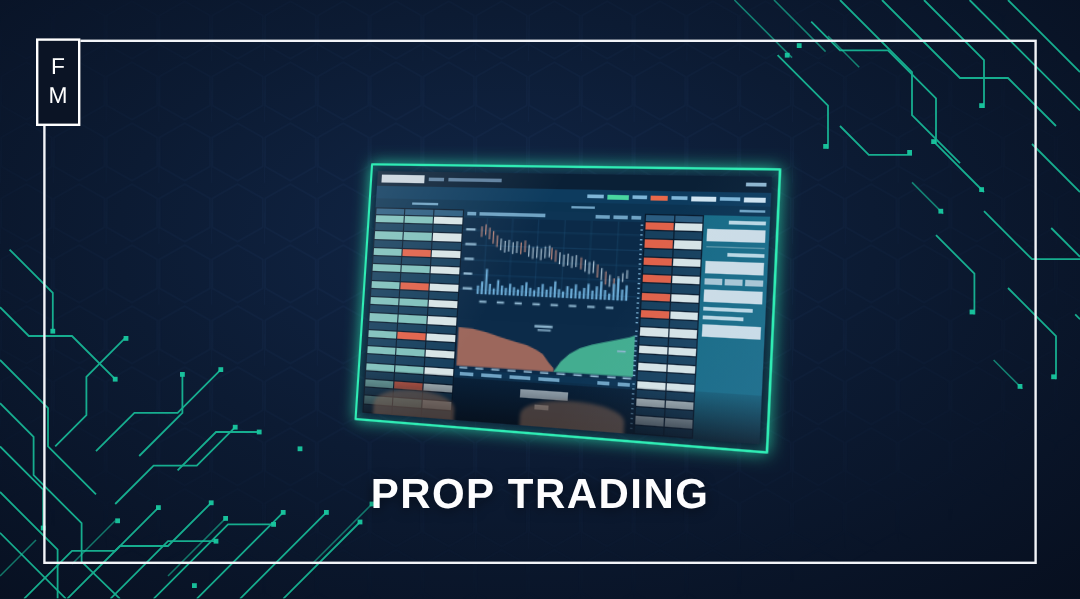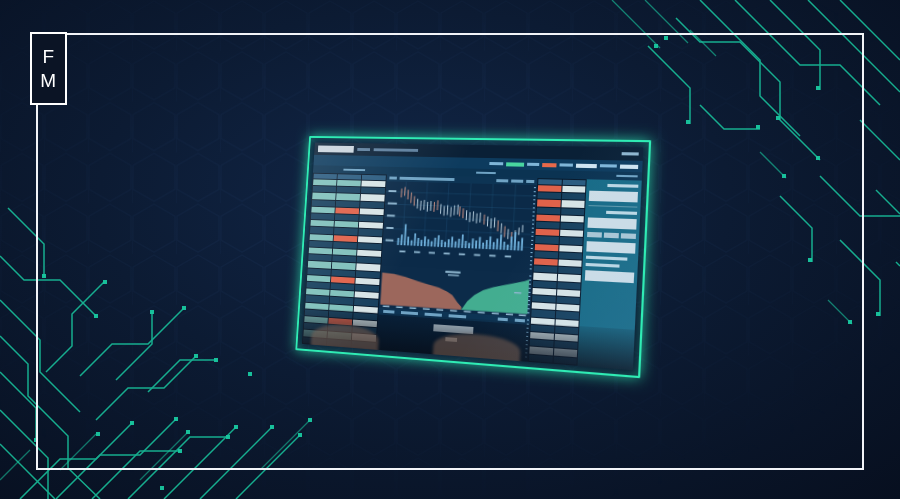--- a/index.html
+++ b/index.html
@@ -580,14 +580,15 @@
         </div>
 
       </div>
 
       <div class="desk"></div>
       <div class="hand" style="left:3%"></div>
       <div class="hand" style="left:42%;width:26%"></div>
     </div>
   </div>
 
+  <div class="title">PROP TRADING</div>
 
 </div>
 
 </body></html>

